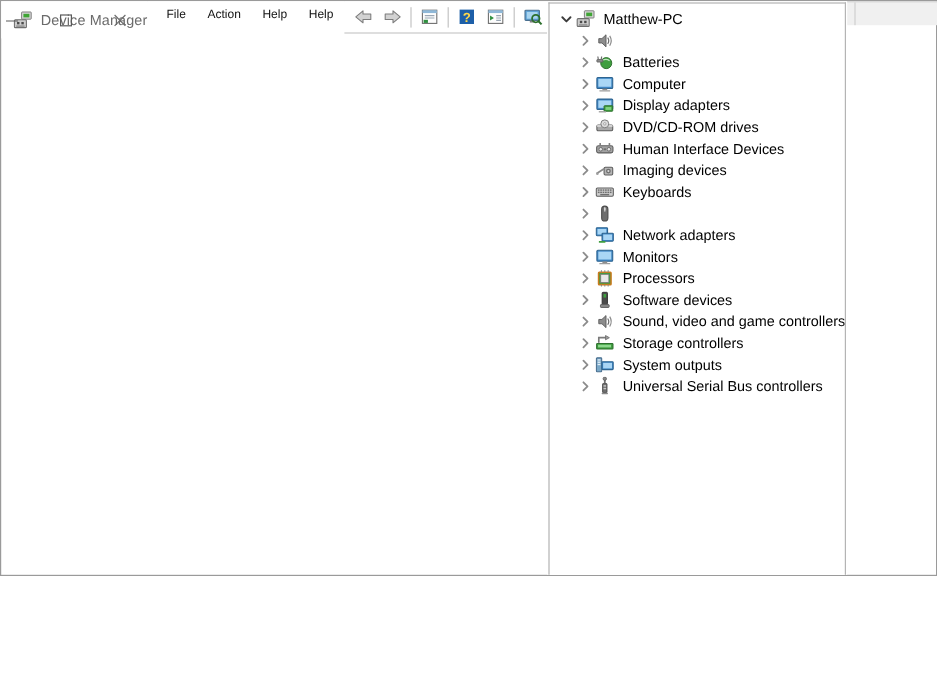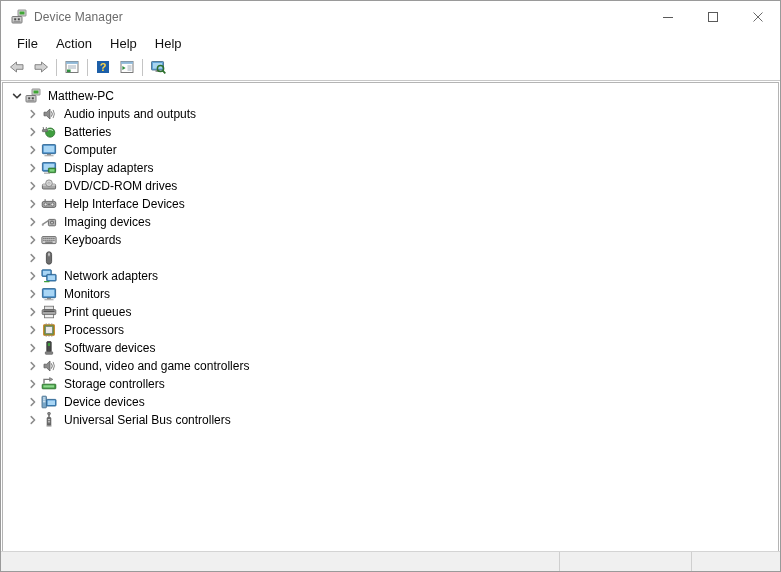--- a/index.html
+++ b/index.html
@@ -10,23 +10,23 @@
     width: 781px;
     height: 572px;
     font-family: "Liberation Sans", sans-serif;
     font-size: 12px;
     color: #000000;
     background: #ffffff;
     overflow: hidden;
   }
   .window {
     width: 781px;
-    height: 572px;
-    display: flex;
-    flex-direction: column;
+    height: 480px;
+    display: flex;
+    flex-direction: row;
     background: #ffffff;
     border: 1px solid #9a9a9a;
     box-sizing: border-box;
     position: relative;
   }
 
   
   .titlebar {
     height: 31px;
     min-height: 31px;
@@ -69,21 +69,21 @@
   
   .menubar {
     height: 22px;
     min-height: 22px;
     display: flex;
     align-items: center;
     padding-left: 7px;
     background: #ffffff;
   }
   .menu-item {
-    font-size: 13px;
+    font-size: 10px;
     color: #111111;
     padding: 2px 9px;
     white-space: nowrap;
   }
 
   
   .toolbar {
     height: 26px;
     min-height: 26px;
     display: flex;
@@ -292,21 +292,20 @@
           <span class="chev">
             <svg width="10" height="10" viewBox="0 0 10 10">
               <path d="M3.2 1.6 L6.6 5 L3.2 8.4" fill="none" stroke="#8c8c8c" stroke-width="1.5" stroke-linecap="round" stroke-linejoin="round"></path>
             </svg>
           </span>
           <span class="node-icon"><svg width="16" height="16" viewBox="0 0 16 16">
               <path d="M3 6.2 L5.6 6.2 L9 3 L9 13 L5.6 9.8 L3 9.8 Z" fill="#8d8d8d" stroke="#5e5e5e" stroke-width="0.8" stroke-linejoin="round"></path>
               <path d="M10.4 5.4 Q12.2 8 10.4 10.6" fill="none" stroke="#6e6e6e" stroke-width="1"></path>
               <path d="M12.1 3.9 Q14.6 8 12.1 12.1" fill="none" stroke="#8a8a8a" stroke-width="1"></path>
             </svg></span>
-          <span class="node-label">Audio inputs and outputs</span>
         </div>
         <div class="tree-row row-child">
           <span class="chev">
             <svg width="10" height="10" viewBox="0 0 10 10">
               <path d="M3.2 1.6 L6.6 5 L3.2 8.4" fill="none" stroke="#8c8c8c" stroke-width="1.5" stroke-linecap="round" stroke-linejoin="round"></path>
             </svg>
           </span>
           <span class="node-icon"><svg width="16" height="16" viewBox="0 0 16 16">
               <circle cx="9.2" cy="8.6" r="4.6" fill="#3f9e3f" stroke="#2d6f2d" stroke-width="0.8"></circle>
               <path d="M6.2 6.2 Q9.2 4.6 12 6.6" fill="none" stroke="#bfe6bf" stroke-width="1.1"></path>
@@ -366,21 +365,21 @@
             </svg>
           </span>
           <span class="node-icon"><svg width="16" height="16" viewBox="0 0 16 16">
               <rect x="1.2" y="5.4" width="13.6" height="6" rx="1.6" fill="#a3a3a3" stroke="#5e5e5e" stroke-width="0.9"></rect>
               <circle cx="4.6" cy="8.4" r="1.5" fill="#e8e8e8" stroke="#5e5e5e" stroke-width="0.7"></circle>
               <circle cx="11.4" cy="8.4" r="1.5" fill="#e8e8e8" stroke="#5e5e5e" stroke-width="0.7"></circle>
               <rect x="7" y="7.6" width="2" height="1.6" fill="#6e6e6e"></rect>
               <rect x="3.5" y="3.2" width="1.3" height="2.2" fill="#7e7e7e"></rect>
               <rect x="11.2" y="3.2" width="1.3" height="2.2" fill="#7e7e7e"></rect>
             </svg></span>
-          <span class="node-label">Help Interface Devices</span>
+          <span class="node-label">Human Interface Devices</span>
         </div>
         <div class="tree-row row-child">
           <span class="chev">
             <svg width="10" height="10" viewBox="0 0 10 10">
               <path d="M3.2 1.6 L6.6 5 L3.2 8.4" fill="none" stroke="#8c8c8c" stroke-width="1.5" stroke-linecap="round" stroke-linejoin="round"></path>
             </svg>
           </span>
           <span class="node-icon"><svg width="16" height="16" viewBox="0 0 16 16">
               <rect x="7.4" y="5.4" width="7.2" height="6.4" rx="1" fill="#b4b4b4" stroke="#5e5e5e" stroke-width="0.9"></rect>
               <circle cx="11" cy="8.6" r="2" fill="#6e6e6e"></circle>
@@ -455,34 +454,20 @@
             </svg></span>
           <span class="node-label">Monitors</span>
         </div>
         <div class="tree-row row-child">
           <span class="chev">
             <svg width="10" height="10" viewBox="0 0 10 10">
               <path d="M3.2 1.6 L6.6 5 L3.2 8.4" fill="none" stroke="#8c8c8c" stroke-width="1.5" stroke-linecap="round" stroke-linejoin="round"></path>
             </svg>
           </span>
           <span class="node-icon"><svg width="16" height="16" viewBox="0 0 16 16">
-              <rect x="3.4" y="2.2" width="9.2" height="3.6" fill="#e2e2e2" stroke="#6e6e6e" stroke-width="0.8"></rect>
-              <rect x="1.2" y="5.6" width="13.6" height="5" rx="1" fill="#a8a8a8" stroke="#5e5e5e" stroke-width="0.9"></rect>
-              <rect x="2.4" y="6.6" width="11.2" height="1.3" fill="#4c4c4c"></rect>
-              <rect x="3.4" y="10.4" width="9.2" height="3.4" fill="#f2f2f2" stroke="#6e6e6e" stroke-width="0.8"></rect>
-            </svg></span>
-          <span class="node-label">Print queues</span>
-        </div>
-        <div class="tree-row row-child">
-          <span class="chev">
-            <svg width="10" height="10" viewBox="0 0 10 10">
-              <path d="M3.2 1.6 L6.6 5 L3.2 8.4" fill="none" stroke="#8c8c8c" stroke-width="1.5" stroke-linecap="round" stroke-linejoin="round"></path>
-            </svg>
-          </span>
-          <span class="node-icon"><svg width="16" height="16" viewBox="0 0 16 16">
               <rect x="2.8" y="2.8" width="10.4" height="10.4" rx="0.6" fill="#3f9e3f" stroke="#c87a1e" stroke-width="1.3"></rect>
               <rect x="4.6" y="4.6" width="6.8" height="6.8" fill="#e8e8e8" stroke="#7a7a7a" stroke-width="0.7"></rect>
               <line x1="5.2" y1="2.8" x2="5.2" y2="1.3" stroke="#8a8a8a" stroke-width="0.9"></line>
               <line x1="8" y1="2.8" x2="8" y2="1.3" stroke="#8a8a8a" stroke-width="0.9"></line>
               <line x1="10.8" y1="2.8" x2="10.8" y2="1.3" stroke="#8a8a8a" stroke-width="0.9"></line>
               <line x1="5.2" y1="13.2" x2="5.2" y2="14.7" stroke="#8a8a8a" stroke-width="0.9"></line>
               <line x1="8" y1="13.2" x2="8" y2="14.7" stroke="#8a8a8a" stroke-width="0.9"></line>
               <line x1="10.8" y1="13.2" x2="10.8" y2="14.7" stroke="#8a8a8a" stroke-width="0.9"></line>
             </svg></span>
           <span class="node-label">Processors</span>
@@ -534,21 +519,21 @@
             </svg>
           </span>
           <span class="node-icon"><svg width="16" height="16" viewBox="0 0 16 16">
               <rect x="1" y="2.2" width="4.4" height="11.6" rx="0.6" fill="#7aa8c8" stroke="#4a6f8f" stroke-width="0.9"></rect>
               <rect x="2" y="3.4" width="2.4" height="1.1" fill="#e2eef7"></rect>
               <rect x="2" y="5.3" width="2.4" height="1.1" fill="#e2eef7"></rect>
               <rect x="2" y="7.2" width="2.4" height="1.1" fill="#e2eef7"></rect>
               <rect x="5.6" y="5.4" width="9.4" height="6.6" rx="0.7" fill="#3f86c4" stroke="#2e6490" stroke-width="0.9"></rect>
               <rect x="6.6" y="6.4" width="7.4" height="4.6" fill="#a9d6f5"></rect>
             </svg></span>
-          <span class="node-label">Device devices</span>
+          <span class="node-label">System outputs</span>
         </div>
         <div class="tree-row row-child">
           <span class="chev">
             <svg width="10" height="10" viewBox="0 0 10 10">
               <path d="M3.2 1.6 L6.6 5 L3.2 8.4" fill="none" stroke="#8c8c8c" stroke-width="1.5" stroke-linecap="round" stroke-linejoin="round"></path>
             </svg>
           </span>
           <span class="node-icon"><svg width="16" height="16" viewBox="0 0 16 16">
               <rect x="6.2" y="5.6" width="3.6" height="7.6" rx="0.5" fill="#6e6e6e" stroke="#4a4a4a" stroke-width="0.8"></rect>
               <rect x="5.4" y="13.2" width="5.2" height="1.3" rx="0.4" fill="#8a8a8a"></rect>

